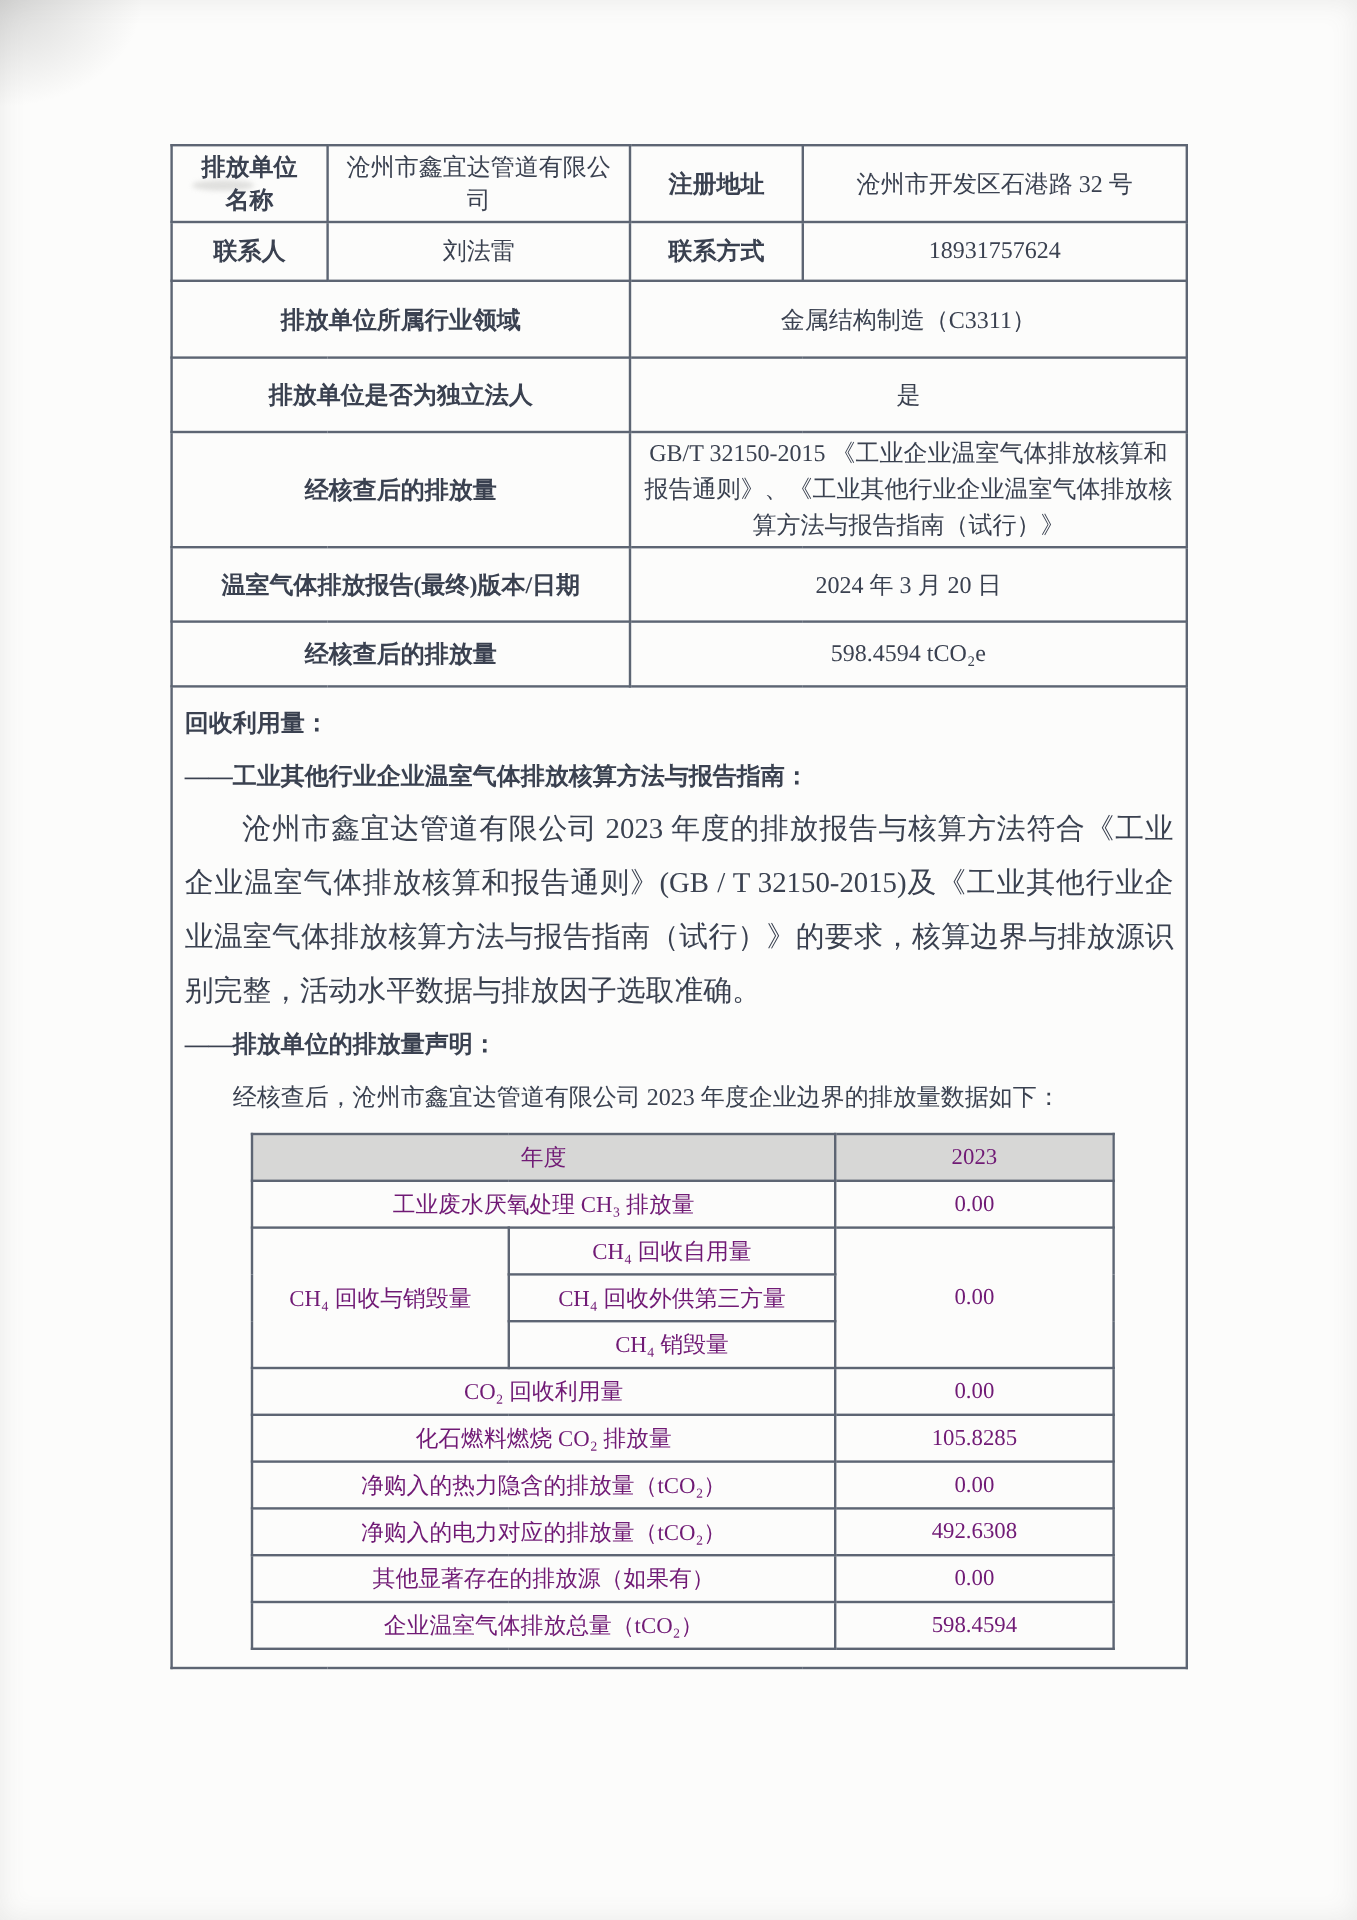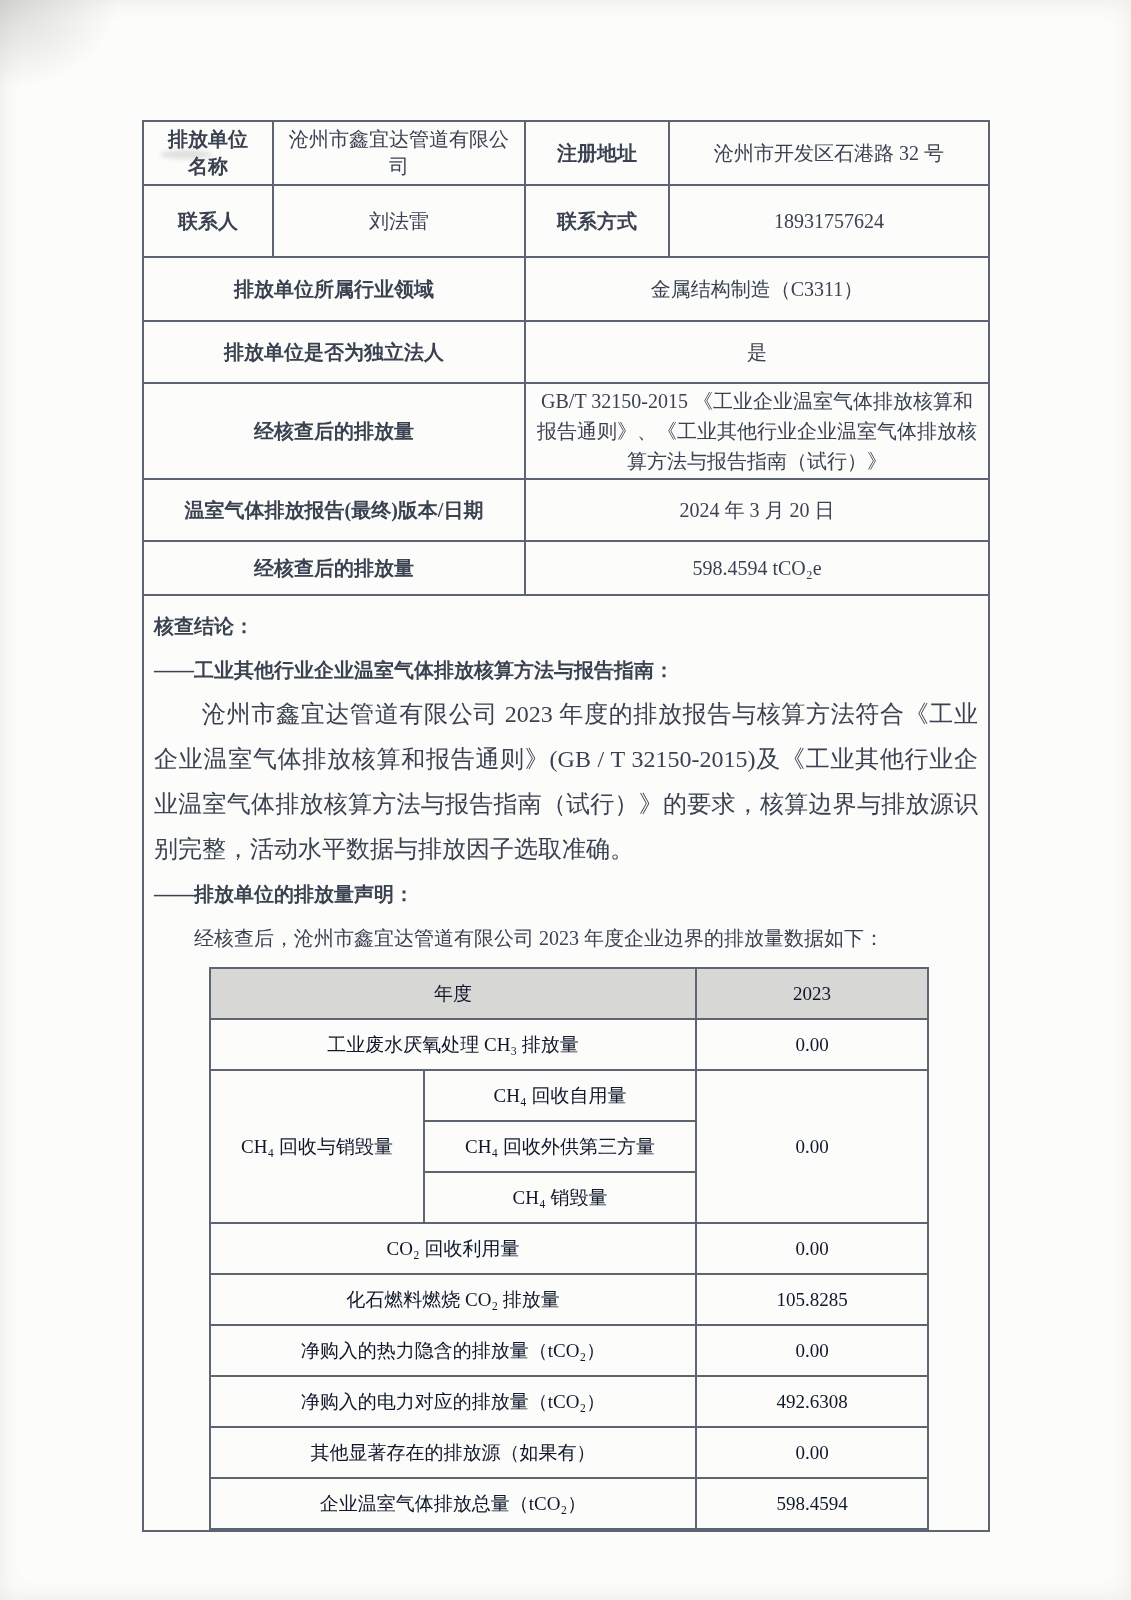--- a/index.html
+++ b/index.html
@@ -36,38 +36,38 @@
   .outer { width:846px; }
   .outer td, .outer th {
     border:2px solid #5d6573;
     text-align:center; vertical-align:middle;
     font-size:20px; color:#3a4150;
     padding:2px 6px;
     overflow:hidden;
   }
   .outer th { font-weight:bold; }
   .c1 { width:130px; } .c2 { width:252px; } .c3 { width:144px; } .c4 { width:320px; }
-  .r1 { height:60px; } .r2 { height:72px; } .r3 { height:64px; }
+  .r1 { height:60px; } .r2 { height:49px; } .r3 { height:64px; }
   .r4 { height:62px; } .r5 { height:92px; } .r6 { height:62px;margin-top:12px; } .r7 { height:54px;padding-left:44px; }
   .th-wrap { padding:2px 17px; }
   .basis-val { line-height:30px; padding:2px 8px; }
 
   .big-cell { height:818px; vertical-align:top !important; text-align:left !important; padding:8px 10px 0 10px !important; }
   .concl-heading   { font-weight:bold; font-size:20px; line-height:44px; }
   .concl-sub       { font-weight:bold; font-size:20px; line-height:44px; }
   .concl-para      { font-size:24px; line-height:45px; text-indent:2em; text-align:justify; }
   .concl-para2     { font-size:20px; line-height:45px; text-indent:2em; }
 
   .etable { width:718px; margin:6px 0 0 55px; }
   .etable td, .etable th {
     border:2px solid #5d6573;
-    height:51px;
+    height:39px;
     font-size:19px; font-weight:normal;
     text-align:center; vertical-align:middle;
-    padding:0 4px; color:#0f172a;
+    padding:0 4px; color:#701a75;
     overflow:hidden;
   }
   .etable .hdr { background:#d7d7d6; }
   .ec1 { width:214px; } .ec2 { width:272px; } .ec3 { width:232px; }
 </style>
 </head>
 <body>
 
 <div class="page">
   <div class="corner-shade"></div>
@@ -112,21 +112,21 @@
       <tr class="r6">
         <th colspan="2">温室气体排放报告(最终)版本/日期</th>
         <td colspan="2">2024 年 3 月 20 日</td>
       </tr>
       <tr class="r7">
         <th colspan="2">经核查后的排放量</th>
         <td colspan="2">598.4594 tCO₂e</td>
       </tr>
       <tr>
         <td colspan="4" class="big-cell">
-          <div class="concl-heading">核查结论：</div>
+          <div class="concl-heading">回收利用量：</div>
           <div class="concl-sub">——工业其他行业企业温室气体排放核算方法与报告指南：</div>
           <div class="concl-para">沧州市鑫宜达管道有限公司 2023 年度的排放报告与核算方法符合《工业企业温室气体排放核算和报告通则》(GB / T 32150-2015)及《工业其他行业企业温室气体排放核算方法与报告指南（试行）》的要求，核算边界与排放源识别完整，活动水平数据与排放因子选取准确。</div>
           <div class="concl-sub">——排放单位的排放量声明：</div>
           <div class="concl-para2">经核查后，沧州市鑫宜达管道有限公司 2023 年度企业边界的排放量数据如下：</div>
 
           <table class="etable">
             <colgroup>
                   <col class="ec1">
                   <col class="ec2">
                   <col class="ec3">

